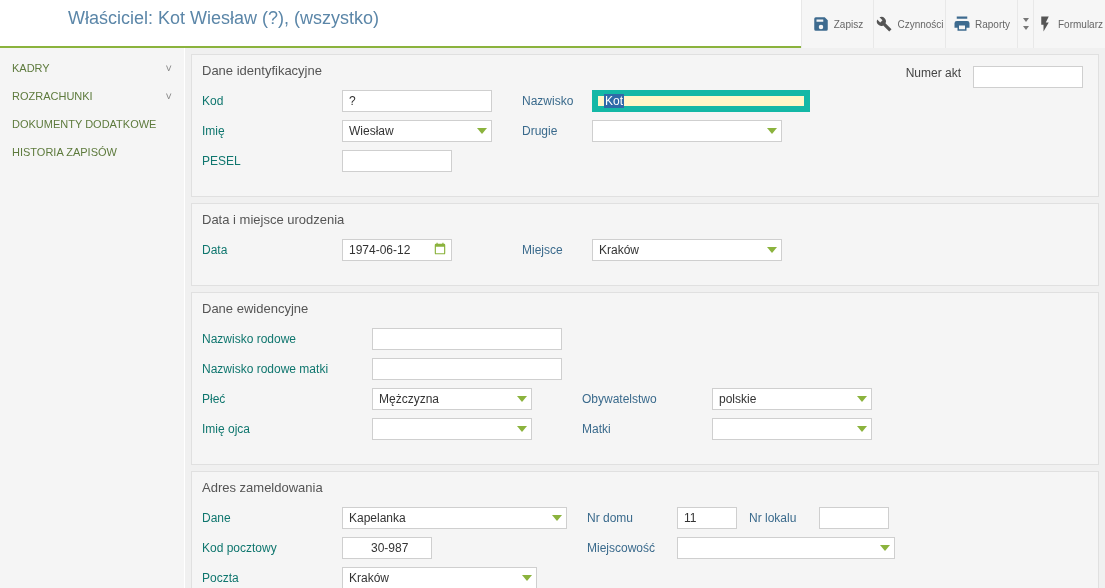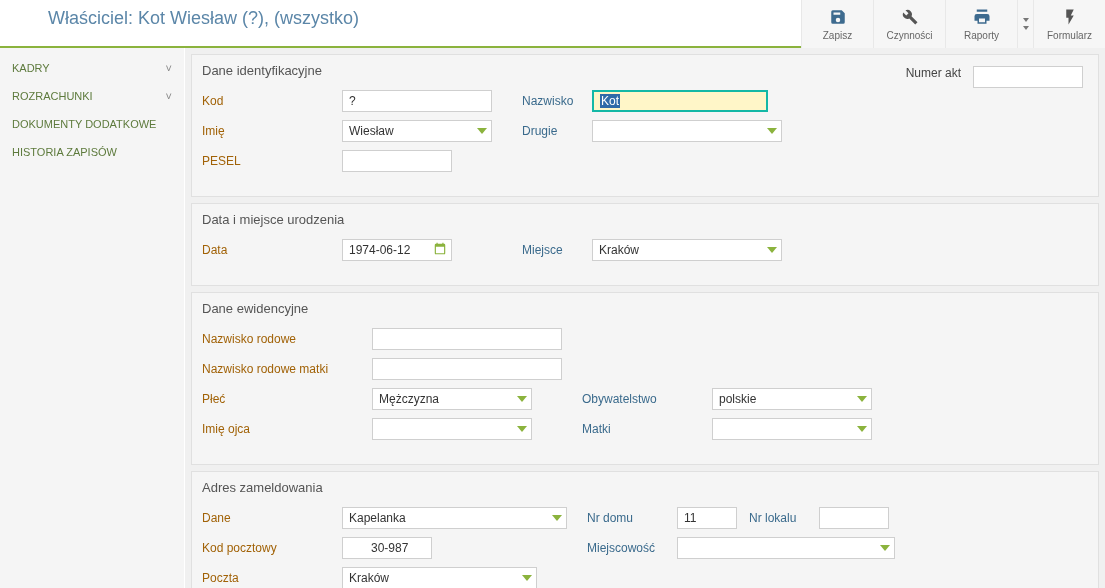--- a/index.html
+++ b/index.html
@@ -1,44 +1,44 @@
 <!DOCTYPE html>
 <html><head>
 <meta charset="utf-8">
 <style>
   *{box-sizing:border-box;margin:0;padding:0;font-family:"Segoe UI",Tahoma,Arial,sans-serif}
   body{background:#fff;color:#444;font-size:12px;width:1105px;height:588px;overflow:hidden}
   .topbar{display:flex;align-items:flex-start;justify-content:space-between;height:48px;border-bottom:2px solid #8bb33d;background:#fff}
-  .title{font-size:18px;color:#5b86a8;font-weight:400;padding:8px 0 0 48px}
+  .title{font-size:18px;color:#5b86a8;font-weight:400;padding:8px 0 0 68px}
   .toolbar{display:flex;height:48px;align-items:stretch}
-  .tbtn{width:72px;display:flex;flex-direction:column;align-items:center;justify-content:center;gap:4px;font-size:10px;color:#666;background:#f6f6f6;border-left:1px solid #e8e8e8;cursor:pointer}
+  .tbtn{width:72px;display:flex;flex-direction:row;align-items:center;justify-content:center;gap:4px;font-size:10px;color:#666;background:#f6f6f6;border-left:1px solid #e8e8e8;cursor:pointer}
   .tbtn svg{width:18px;height:18px}
   .tbtn.red{color:#b5332a}
   .tarrow{width:16px;display:flex;flex-direction:column;align-items:center;justify-content:center;gap:4px;background:#f6f6f6;border-left:1px solid #e8e8e8;cursor:pointer}
   .tarrow .tri{width:0;height:0;border-left:3px solid transparent;border-right:3px solid transparent;border-top:4px solid #777}
   .main{display:flex;height:540px}
   .sidebar{width:185px;background:#f5f5f5;border-right:1px solid #fff;padding-top:6px}
   .navitem{display:flex;justify-content:space-between;align-items:center;padding:8px 12px;color:#5d7a3c;font-size:11px;cursor:pointer}
   .navchev{color:#888}
   .content{flex:1;background:#f0f0f0;overflow-y:auto}
   .panel{background:#f5f5f5;margin:6px;border:1px solid #e0e0e0;padding:8px 10px 16px}
   .sectitle{color:#555;font-size:13px;margin-bottom:12px}
   .topright{position:absolute;top:66px;right:22px;display:flex;align-items:flex-start;gap:12px}
   .topright label{color:#444;font-size:12px}
   .ti{height:22px;border:1px solid #cfcfcf;background:#fff;padding:0 6px;font-size:12px;color:#333}
   .row{display:flex;align-items:center;margin-bottom:8px;gap:0}
-  .lbl{width:140px;color:#a16207;font-size:12px}
+  .lbl{width:140px;color:#0f766e;font-size:12px}
   .lbl2{width:110px;color:#3a6a8c;font-size:12px}
   .inp, .combo, .date{height:22px;border:1px solid #cfcfcf;background:#fff;font-size:12px;color:#333;padding:0 6px;display:flex;align-items:center;position:relative}
   .inp{width:150px}
   .combo{width:150px}
   .combo .car, .date .cal{position:absolute;right:4px;top:50%;transform:translateY(-50%)}
   .car{width:0;height:0;border-left:5px solid transparent;border-right:5px solid transparent;border-top:6px solid #8bb33d}
   .cal svg{width:14px;height:14px}
-  .nazwisko{width:176px;background:#fff6c8;border:2px solid #14b8a6}
+  .nazwisko{width:218px;background:#fff6c8;border:6px solid #14b8a6}
   .nazwisko .sel{background:#2f6aa8;color:#fff;padding:0 1px}
   .gap{width:30px}
   .gap2{width:20px}
   .small{width:60px}
 </style>
 </head>
 <body>
 
 <div class="topbar">
   <div class="title">Właściciel: Kot Wiesław (?), (wszystko)</div>

